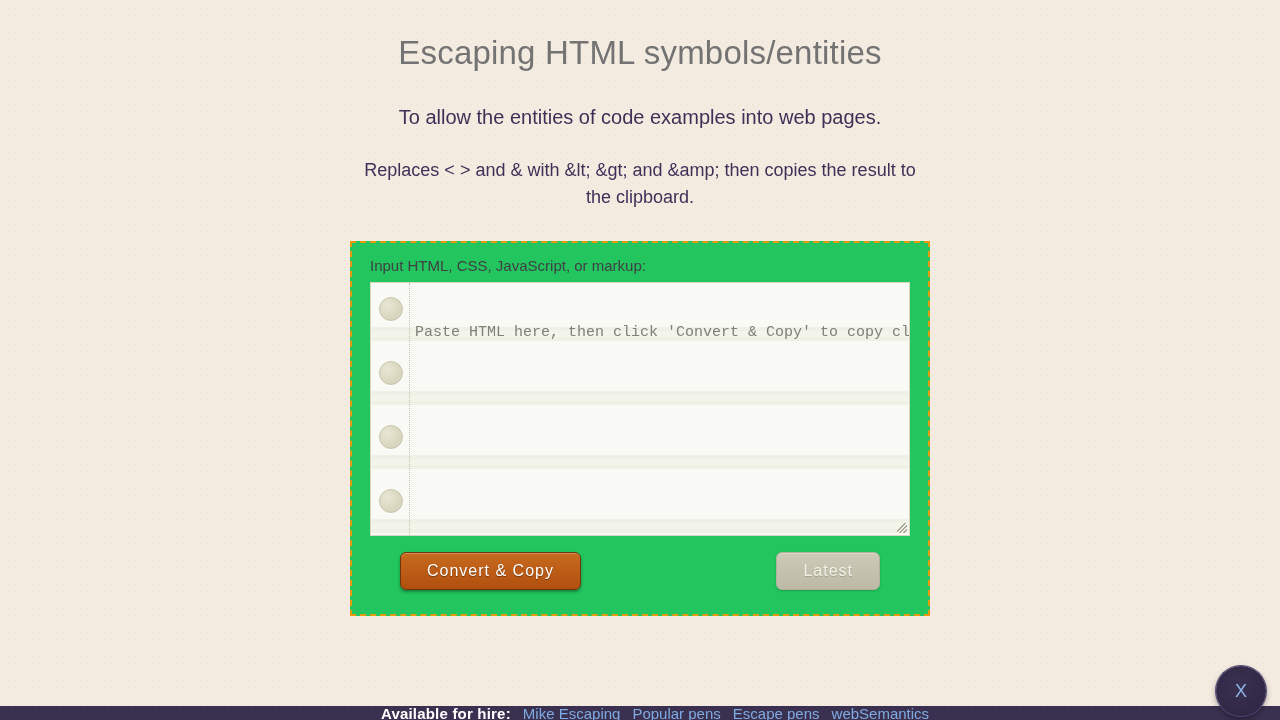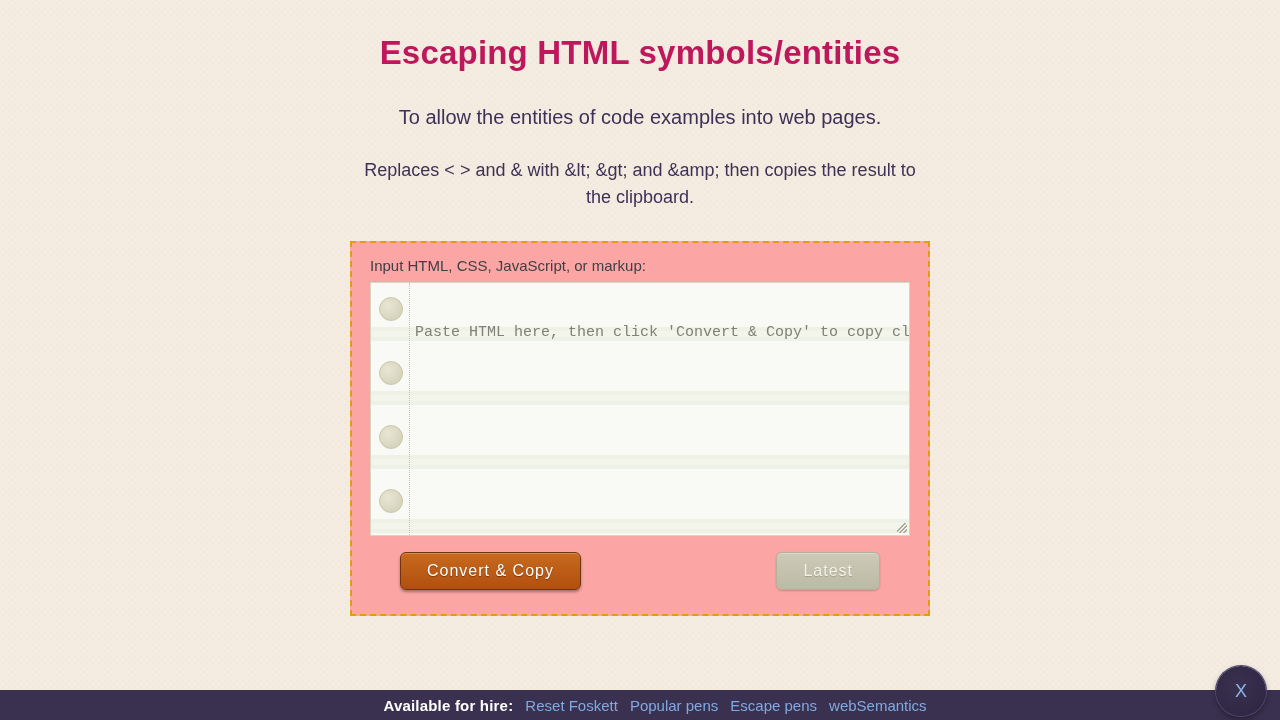--- a/index.html
+++ b/index.html
@@ -23,40 +23,40 @@
   }
   .wrap {
     position: relative;
     width: 580px;
     margin: 0 auto;
     text-align: center;
     padding-top: 34px;
   }
   h1 {
     font-size: 33px;
-    font-weight: 700;
-    color: #be185d;
+    font-weight: 400;
+    color: #737373;
     letter-spacing: 0.2px;
     margin-bottom: 34px;
   }
   .tagline {
     font-size: 20px;
     color: #3f3058;
     margin-bottom: 28px;
   }
   .explain {
     font-size: 18px;
     color: #3f3058;
     line-height: 1.5;
     margin-bottom: 30px;
     padding: 0 10px;
   }
   .panel {
     border: 2px dashed #e69b0e;
-    background: #fca5a5;
+    background: #22c55e;
     padding: 14px 18px 24px;
     text-align: left;
   }
   .panel-label {
     font-size: 15px;
     color: #3f4045;
     margin-bottom: 8px;
     display: block;
   }
   .textarea-wrap {
@@ -174,21 +174,21 @@
   }
   .permalink a {
     color: #2f5fb5;
     text-decoration: underline;
   }
   .footer-bar {
     position: absolute;
     left: 0;
     right: 0;
     bottom: 0;
-    height: 30px;
+    height: 14px;
     background: #3a3150;
     color: #fff;
     font-size: 15px;
     display: flex;
     align-items: center;
     justify-content: center;
     gap: 12px;
     padding-left: 30px;
   }
   .footer-bar strong { font-weight: 700; letter-spacing: 0.2px; }
@@ -240,21 +240,21 @@
     <div class="btn-row">
       <button class="btn-convert">Convert &amp; Copy</button>
       <button class="btn-reset">Latest</button>
     </div>
   </div>
 
 </div>
 
 <div class="footer-bar">
   <strong>Available for hire:</strong>
-  <a href="#">Reset Foskett</a>
+  <a href="#">Mike Escaping</a>
   <a href="#">Popular pens</a>
   <a href="#">Escape pens</a>
   <a href="#">webSemantics</a>
 </div>
 
 <div class="close-bubble">
   <span>X</span>
 </div>
 
 </body></html>

